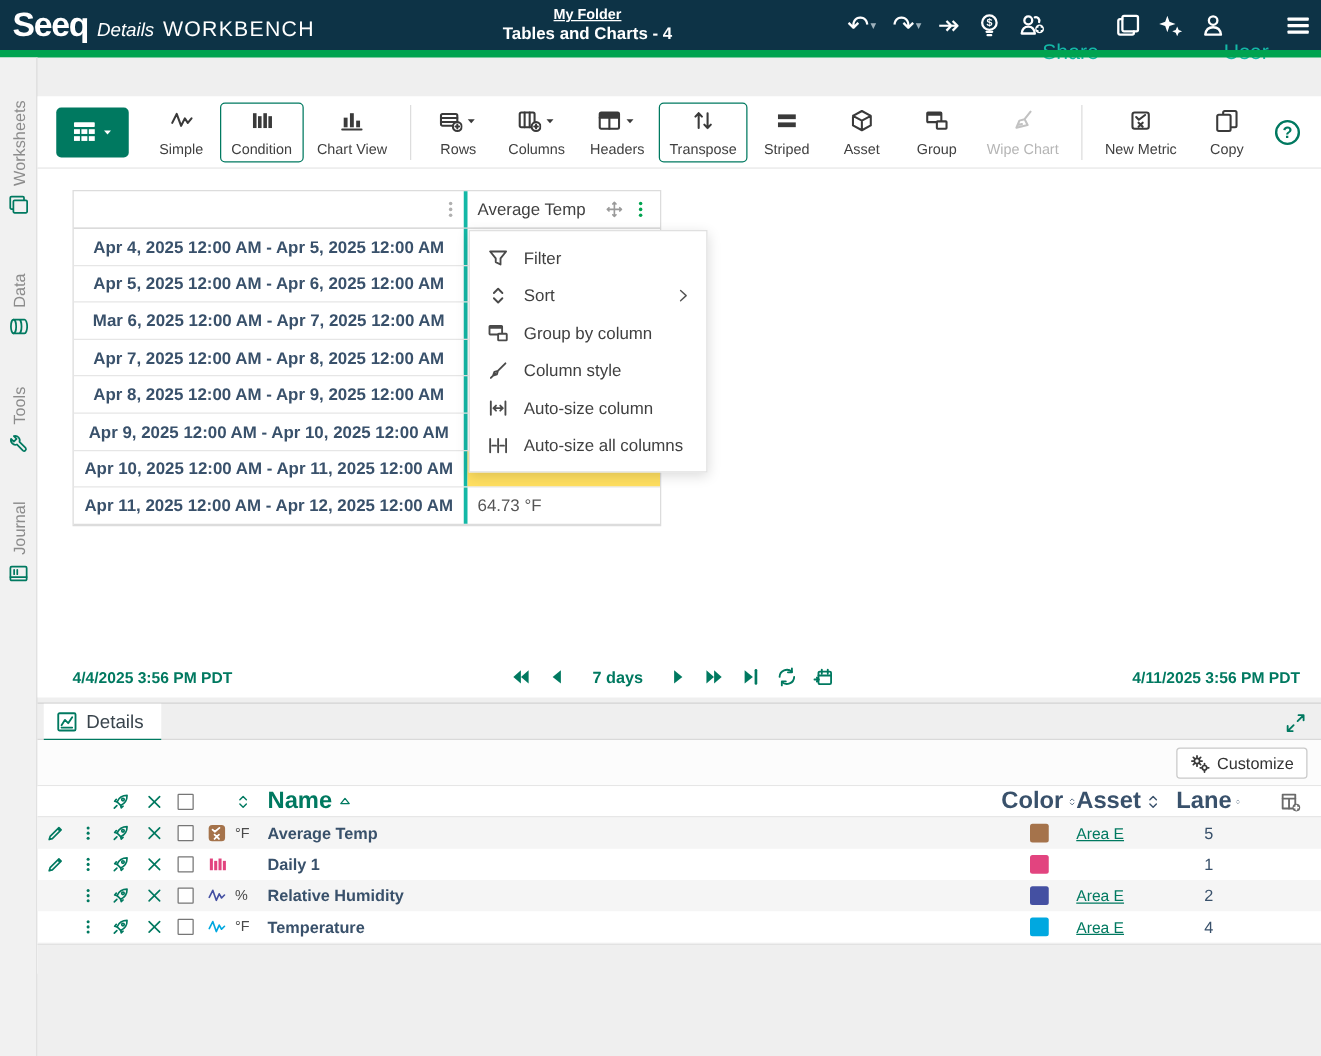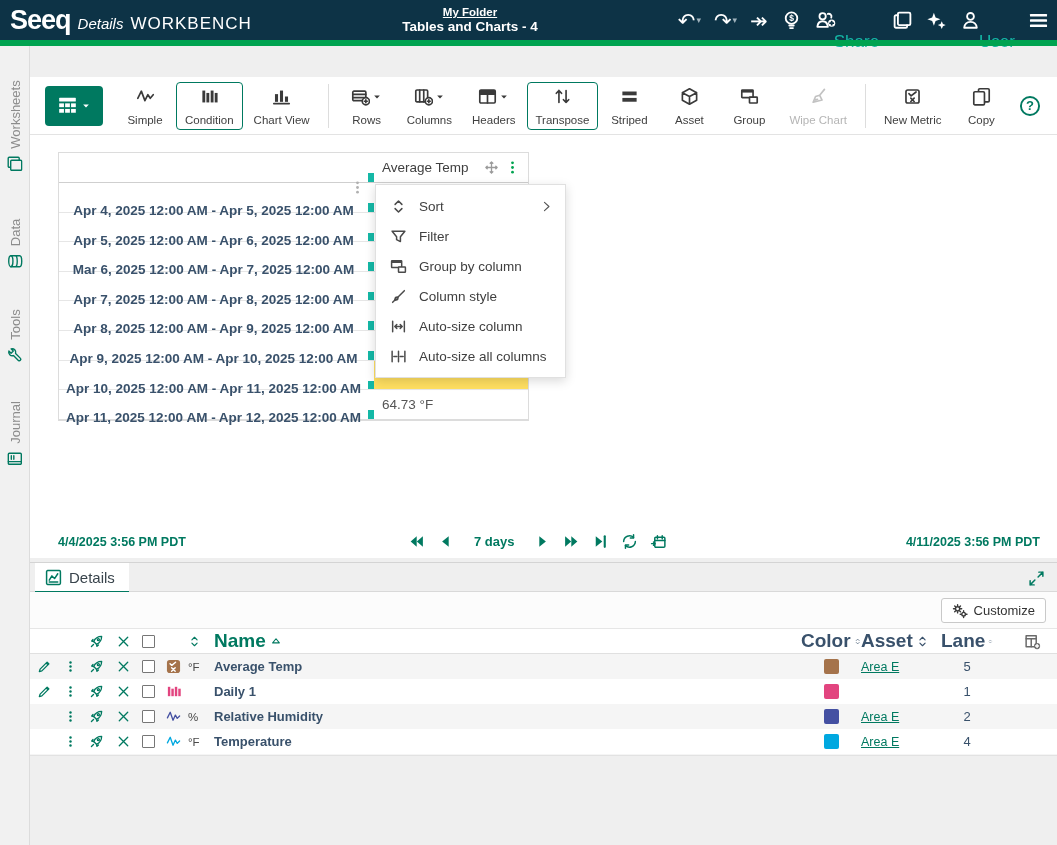--- a/index.html
+++ b/index.html
@@ -67,22 +67,22 @@
   .tb-sep { width:1px; background:#DDDDDD; margin:2px 8px; }
   .help-btn { position:absolute; right:16px; top:50%; margin-top:-11px; width:22px; height:22px; color:#007960; cursor:pointer; }
 
   .content { position:absolute; left:0; top:89px; width:1027px; height:393px; background:#fff; }
 
   
   .ttable { position:absolute; left:28px; top:17px; width:471px; border:1px solid #DCDCDC; background:#fff; }
   .trow { display:flex; height:29.6px; border-bottom:1px solid #E6E6E6; }
   .trow:last-child { border-bottom:1px solid #DCDCDC; }
   .thead { height:30px; border-bottom:1px solid #CFCFCF; }
-  .tc1 { width:315px; border-right:6px solid #14b8a6; display:flex; 
-    justify-content:center; position:relative;margin-top:20px; }
+  .tc1 { width:315px; border-right:3px solid #14b8a6; display:flex; align-items:center;
+    justify-content:center; position:relative; }
   .tc2 { width:154px; display:flex; align-items:center; padding:0 8px; position:relative; }
   .date-cell { font-size:13.5px; font-weight:bold; color:#39516B; }
   .hdr-dots { position:absolute; right:3px; top:7px; width:15px; height:15px; color:#B0B0B0; cursor:pointer; }
   .col-hdr-label { font-size:13.5px; color:#404040; flex:1; }
   .move-ic { width:15px; height:15px; color:#9A9A9A; margin-right:6px; cursor:grab; }
   .green-dots { width:15px; height:15px; color:#00A350; cursor:pointer; }
   .cell-yellow { background:#FFDF60; }
   .cell-value { font-size:13.5px; color:#555; }
 
   
@@ -563,37 +563,37 @@
             </div>
             <div class="tc2">
               <span class="cell-value">64.73 °F</span>
             </div>
           </div>
         </div>
       <div class="ctx-menu" id="ctx-menu">
           <div class="menu-item">
             <span class="mi-ic">
               <svg viewBox="0 0 16 16" fill="none" stroke="currentColor" stroke-width="1.4" stroke-linecap="round" stroke-linejoin="round">
+                <path d="M2 3 H14 L9.8 8.2 V12.8 L6.2 11 V8.2 Z"></path>
+              </svg>
+            </span>
+            <span class="mi-label">Filter</span>
+          </div>
+          <div class="menu-item">
+            <span class="mi-ic">
+              <svg viewBox="0 0 16 16" fill="none" stroke="currentColor" stroke-width="1.4" stroke-linecap="round" stroke-linejoin="round">
                 <path d="M4.8 6 L8 2.8 L11.2 6 M4.8 10 L8 13.2 L11.2 10"></path>
               </svg>
             </span>
             <span class="mi-label">Sort</span>
             <span class="mi-sub">
               <svg viewBox="0 0 16 16" fill="none" stroke="currentColor" stroke-width="1.4" stroke-linecap="round" stroke-linejoin="round">
                 <path d="M5.5 3 L11 8 L5.5 13"></path>
               </svg>
             </span>
-          </div>
-          <div class="menu-item">
-            <span class="mi-ic">
-              <svg viewBox="0 0 16 16" fill="none" stroke="currentColor" stroke-width="1.4" stroke-linecap="round" stroke-linejoin="round">
-                <path d="M2 3 H14 L9.8 8.2 V12.8 L6.2 11 V8.2 Z"></path>
-              </svg>
-            </span>
-            <span class="mi-label">Filter</span>
           </div>
           <div class="menu-item">
             <span class="mi-ic">
               <svg viewBox="0 0 16 16" fill="none" stroke="currentColor" stroke-width="1.4" stroke-linecap="round" stroke-linejoin="round">
                 <rect x="1.5" y="2.5" width="9.5" height="6.5" rx="0.5"></rect>
                 <rect x="1.5" y="2.5" width="9.5" height="2.2" fill="currentColor" stroke="none"></rect>
                 <rect x="8" y="8.5" width="6.5" height="5" rx="0.5" fill="#fff"></rect>
               </svg>
             </span>
             <span class="mi-label">Group by column</span>

